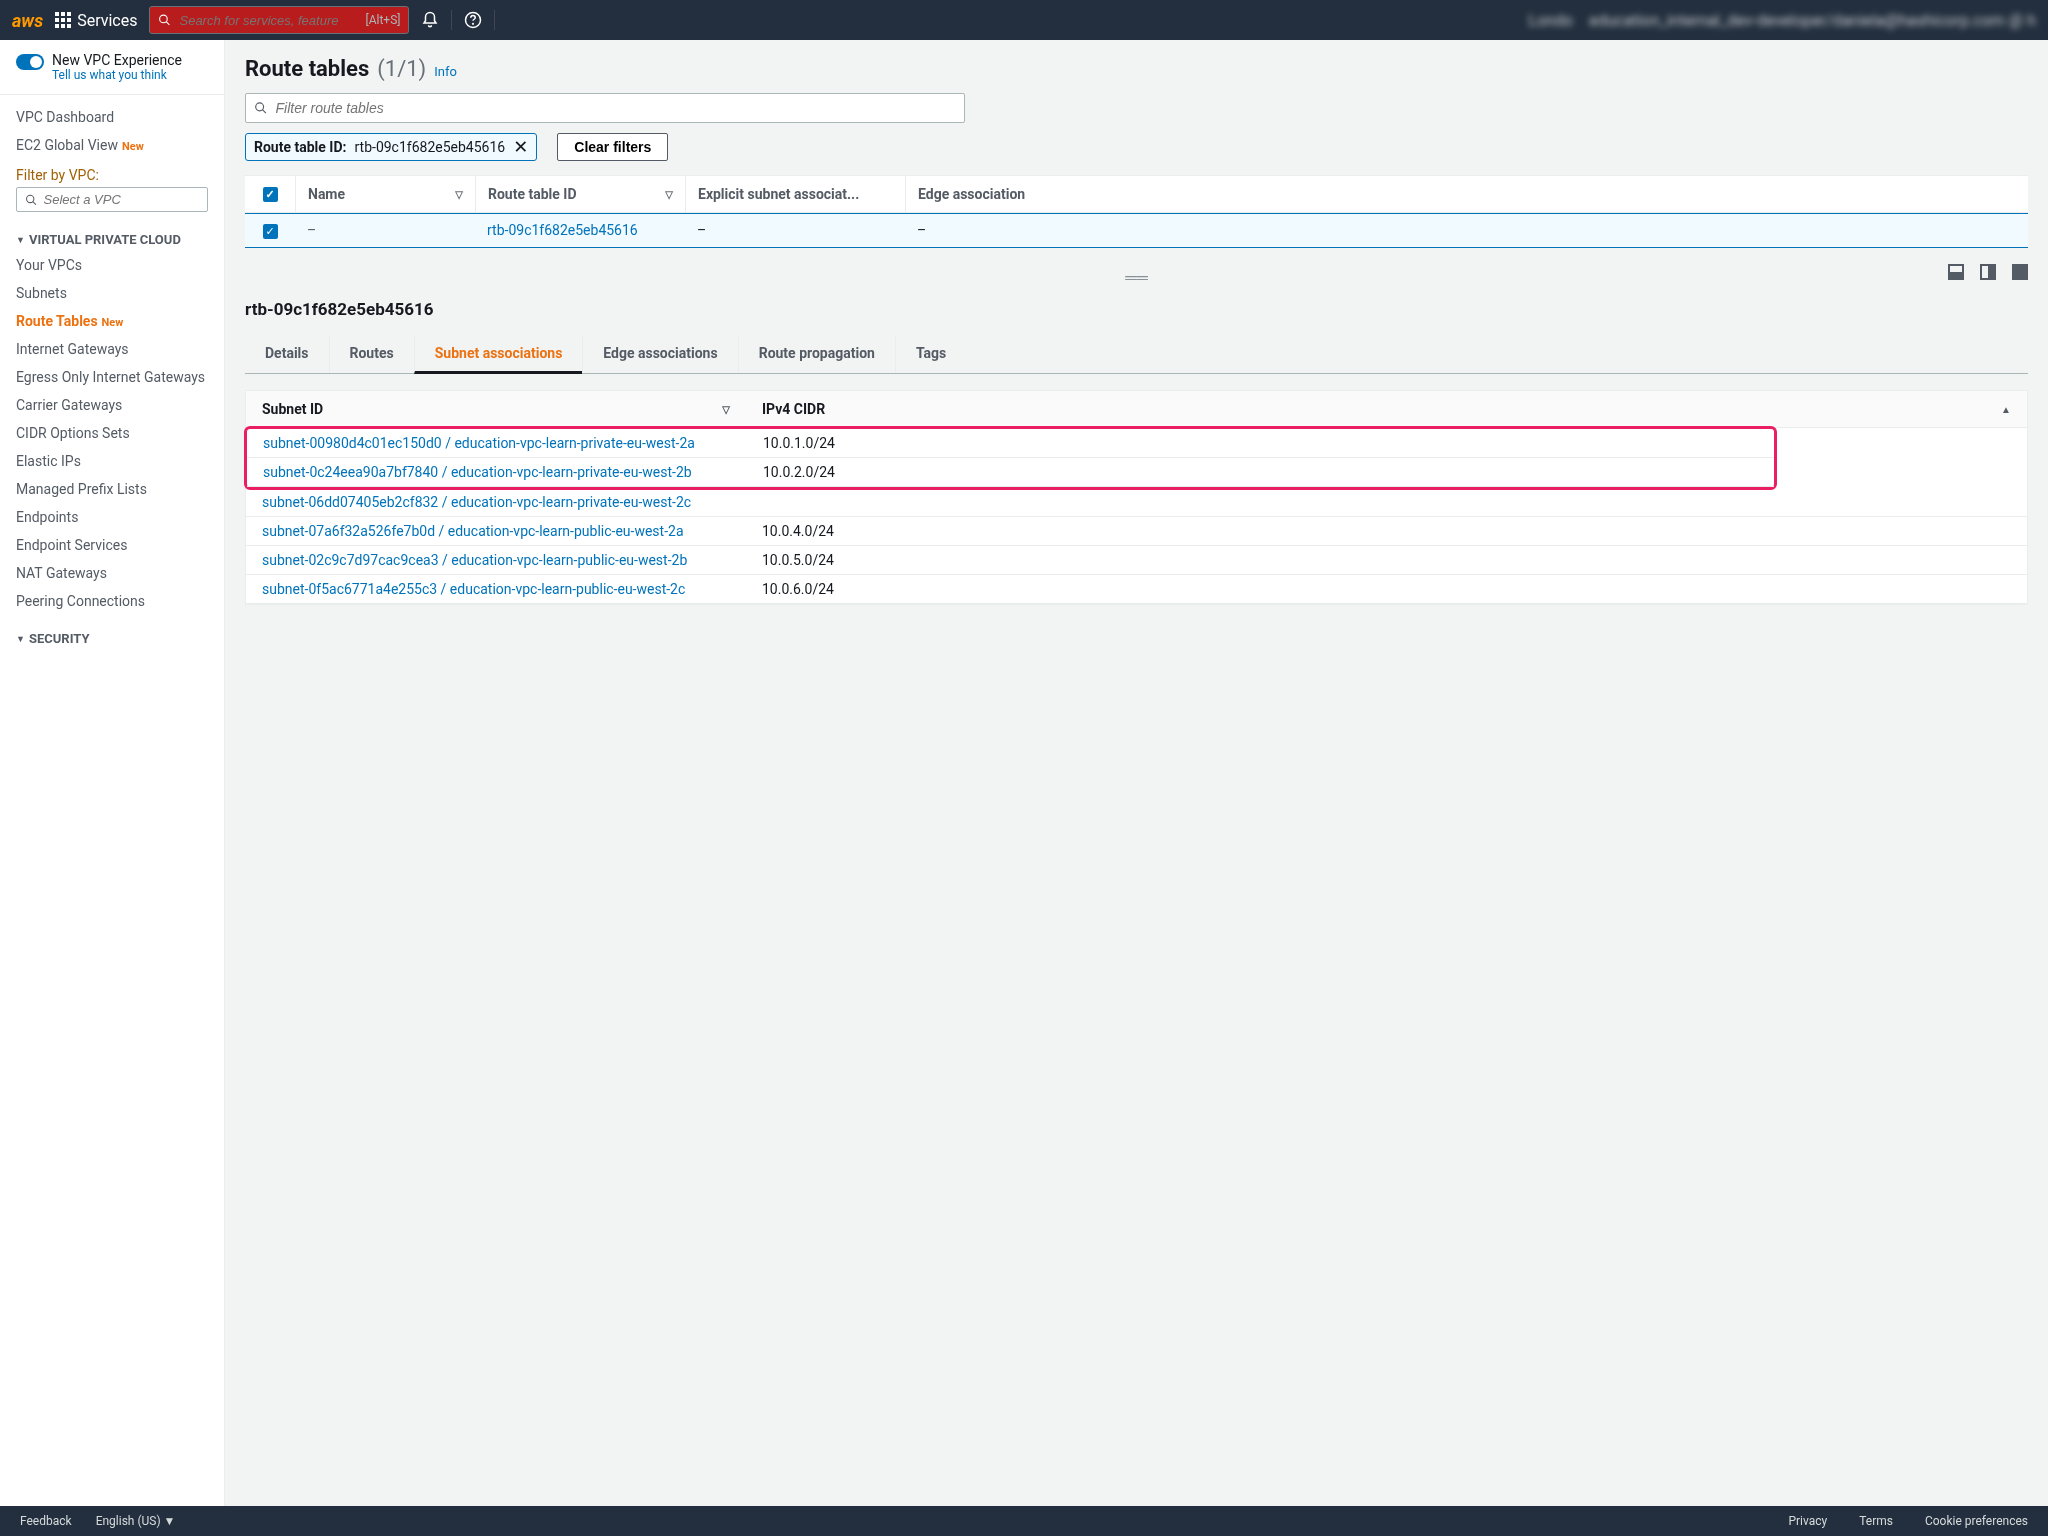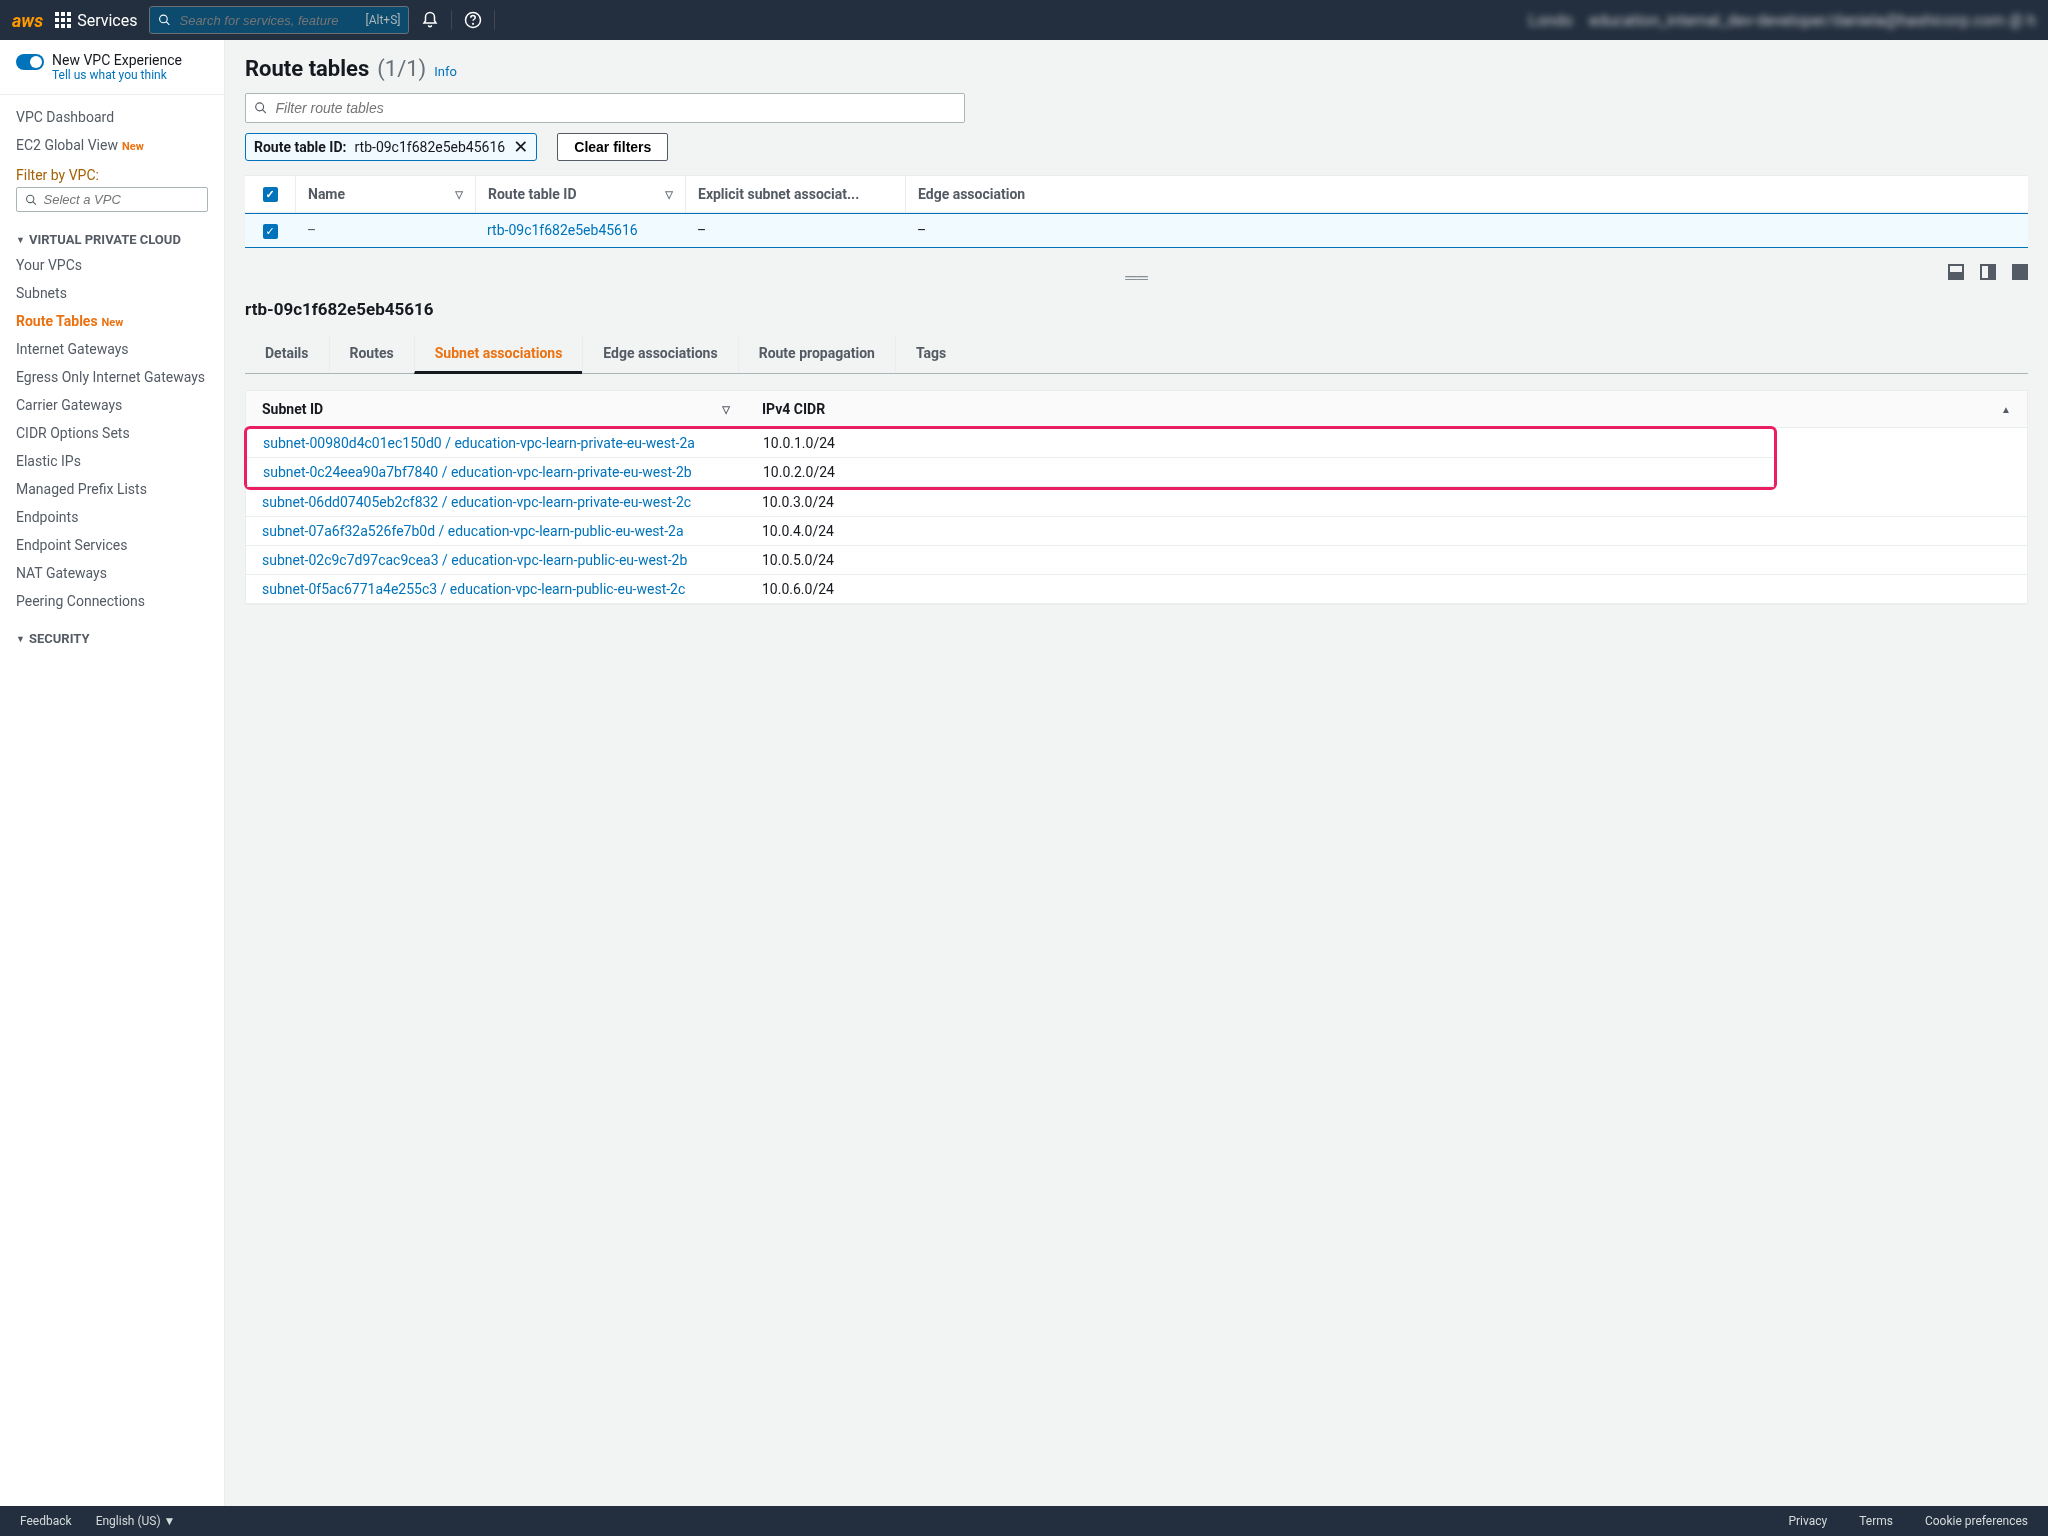--- a/index.html
+++ b/index.html
@@ -2,21 +2,21 @@
 <html><head>
 <meta charset="utf-8">
 <style>
 * { margin: 0; padding: 0; box-sizing: border-box; }
 body { font-family: "Amazon Ember", -apple-system, BlinkMacSystemFont, "Segoe UI", Roboto, sans-serif; background: #f2f3f3; color: #16191f; overflow: hidden; }
 .topnav { background: #232f3e; height: 40px; display: flex; align-items: center; padding: 0 12px; gap: 12px; color: #fff; }
 .aws-logo { color: #ff9900; font-weight: bold; font-size: 18px; font-style: italic; }
 .services-btn { display: flex; align-items: center; gap: 6px; cursor: pointer; }
 .services-grid { display: grid; grid-template-columns: repeat(3, 4px); gap: 2px; }
 .services-grid span { width: 4px; height: 4px; background: #fff; }
-.searchbar { background: #0c4a6e; border: 1px solid #687078; border-radius: 3px; display: flex; align-items: center; padding: 4px 8px; width: 260px; gap: 8px; }
+.searchbar { background: #b91c1c; border: 1px solid #687078; border-radius: 3px; display: flex; align-items: center; padding: 4px 8px; width: 260px; gap: 8px; }
 .searchbar input { background: transparent; border: none; color: #d5dbdb; font-style: italic; font-size: 13px; flex: 1; outline: none; }
 .kbd { color: #aab7b8; font-size: 12px; }
 .topnav-icon { width: 18px; height: 18px; stroke: #fff; fill: none; stroke-width: 2; }
 .topnav-divider { width: 1px; height: 20px; background: #414750; }
 .topnav-right { margin-left: auto; display: flex; gap: 16px; align-items: center; filter: blur(3px); opacity: 0.7; }
 .main-wrap { display: flex; height: calc(100vh - 70px); }
 .sidebar { width: 225px; background: #fff; border-right: 1px solid #eaeded; overflow-y: auto; position: relative; }
 .sidebar::-webkit-scrollbar { width: 8px; }
 .sidebar::-webkit-scrollbar-thumb { background: #c8c8c8; }
 .exp-toggle { padding: 12px 16px; border-bottom: 1px solid #eaeded; display: flex; gap: 8px; align-items: flex-start; }
@@ -271,21 +271,20 @@
                 <div class="std std-id"><a class="link">subnet-00980d4c01ec150d0 / education-vpc-learn-private-eu-west-2a</a></div>
                 <div class="std std-cidr">10.0.1.0/24</div>
               </div>
               <div class="subnet-row">
                 <div class="std std-id"><a class="link">subnet-0c24eea90a7bf7840 / education-vpc-learn-private-eu-west-2b</a></div>
                 <div class="std std-cidr">10.0.2.0/24</div>
               </div>
             </div>
             <div class="subnet-row">
               <div class="std std-id"><a class="link">subnet-06dd07405eb2cf832 / education-vpc-learn-private-eu-west-2c</a></div>
-              <div class="std std-cidr">10.0.3.0/24</div>
             </div>
             <div class="subnet-row">
               <div class="std std-id"><a class="link">subnet-07a6f32a526fe7b0d / education-vpc-learn-public-eu-west-2a</a></div>
               <div class="std std-cidr">10.0.4.0/24</div>
             </div>
             <div class="subnet-row">
               <div class="std std-id"><a class="link">subnet-02c9c7d97cac9cea3 / education-vpc-learn-public-eu-west-2b</a></div>
               <div class="std std-cidr">10.0.5.0/24</div>
             </div>
             <div class="subnet-row">

